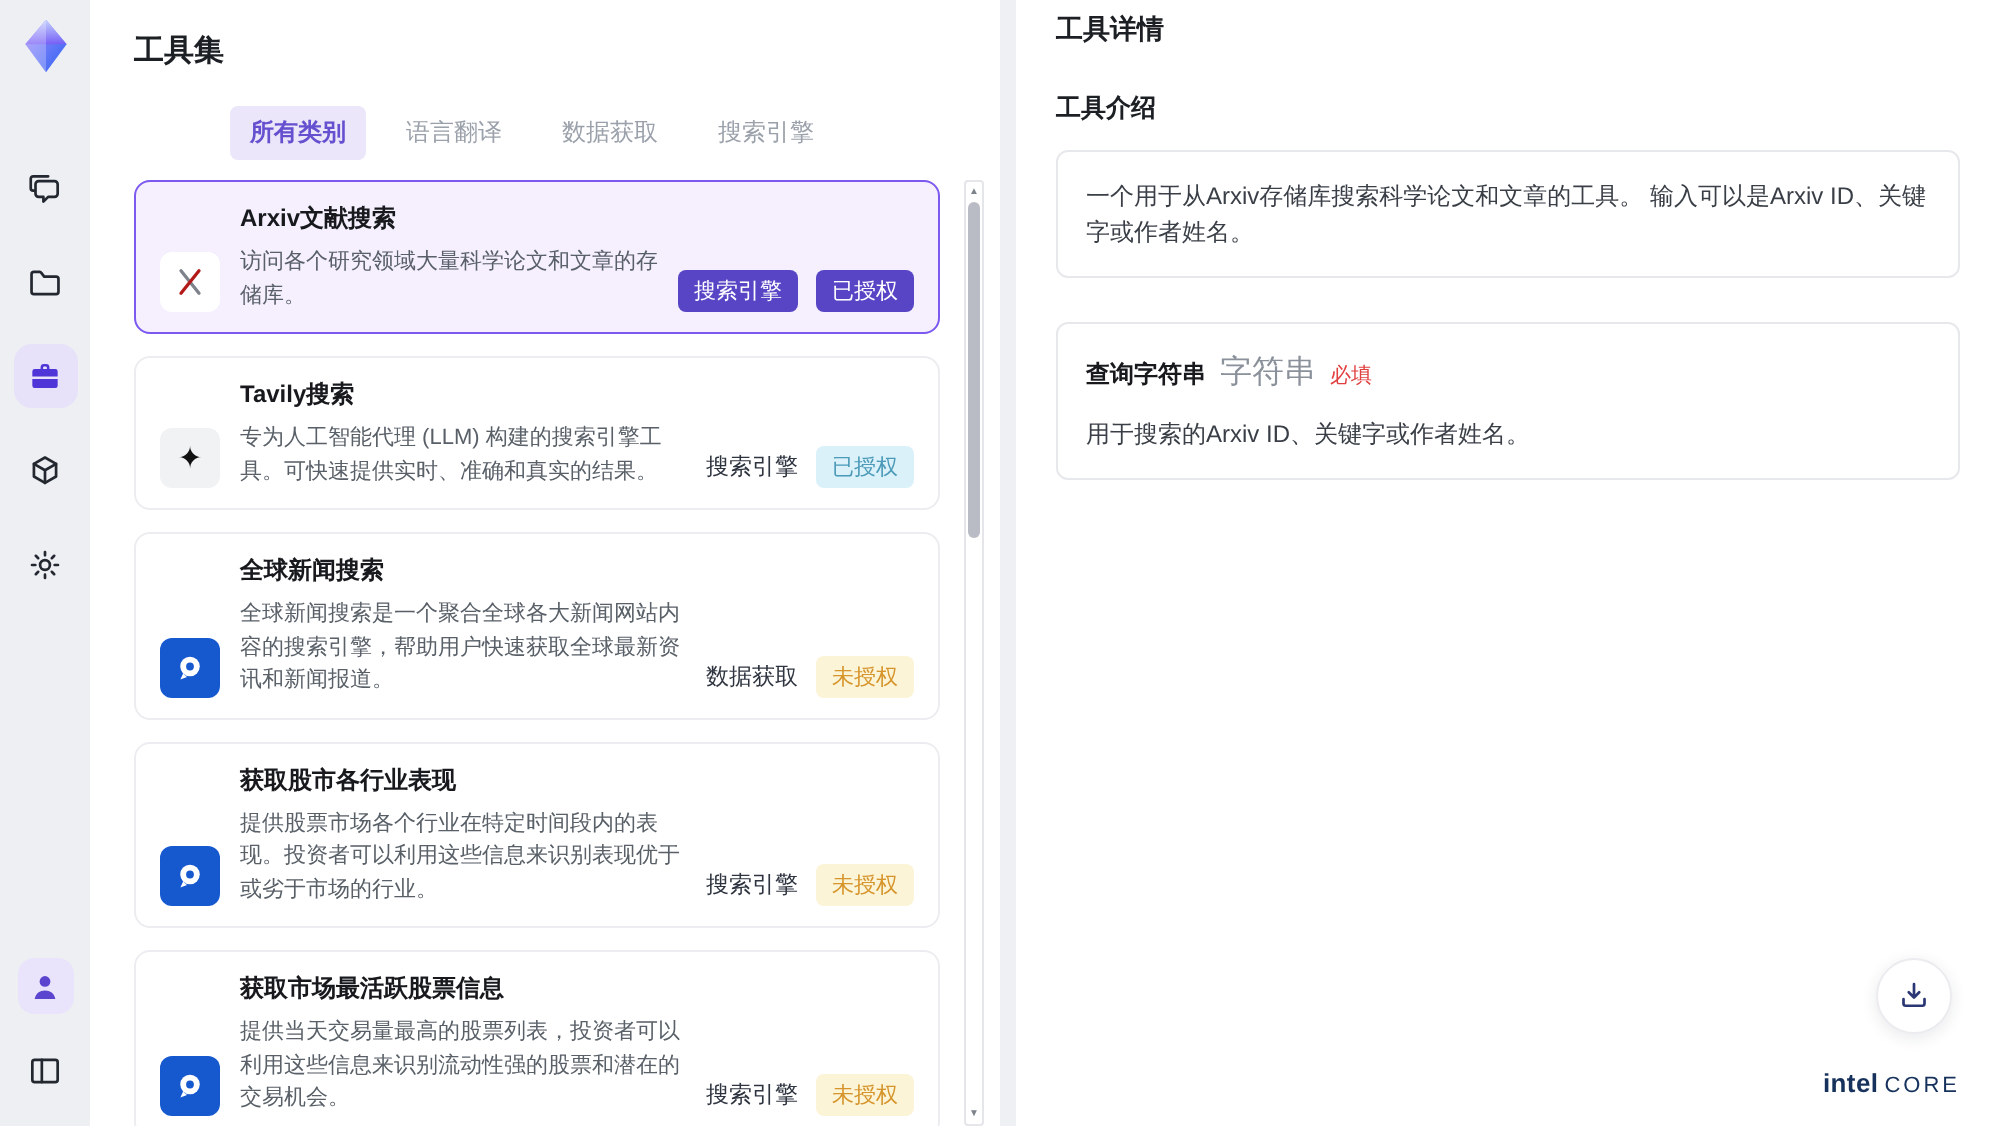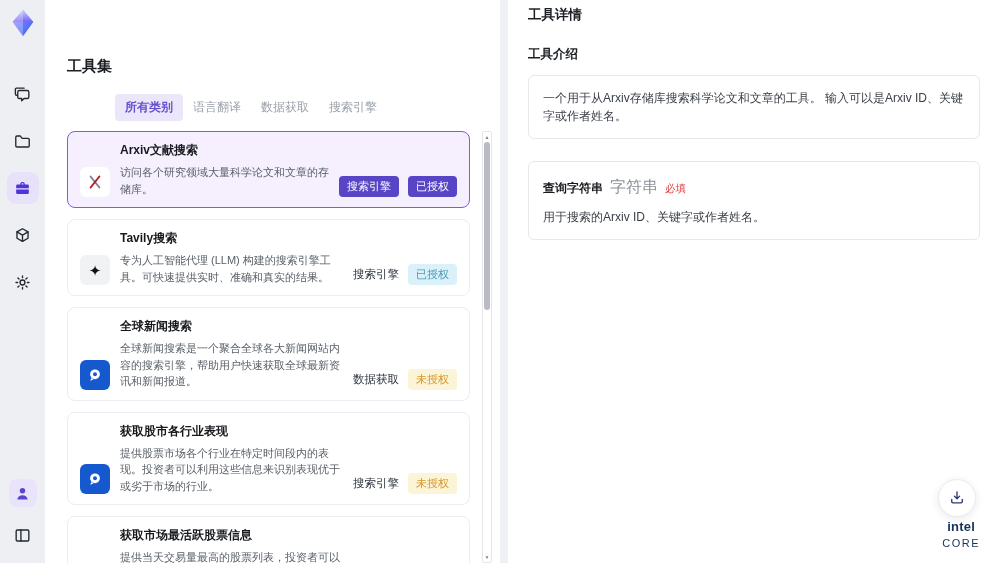--- a/index.html
+++ b/index.html
@@ -24,22 +24,22 @@
   .rail-item.active { background:#e7e1f9; }
   .rail-item.active svg { stroke:none; }
   .rail-bottom { margin-top:auto; display:flex; flex-direction:column; gap:12px; align-items:center; }
   .rail-item.user-item { background:#e9e4fb; width:28px; height:28px; border-radius:8px; }
 
   
   .list-panel {
     width:455px; flex:none; display:flex; flex-direction:column;
     padding:16px 0 0 22px; background:#fff; position:relative;
   }
-  .list-title { font-size:15px; font-weight:bold; margin-bottom:18px;margin-top:41px; }
-  .tabs { display:flex; margin-bottom:10px; align-items:center;padding-left:48px; }
+  .list-title { font-size:15px; font-weight:bold; margin-bottom:18px; }
+  .tabs { display:flex; gap:10px; margin-bottom:10px; align-items:center;padding-left:48px; }
   .tab { font-size:12px; color:#9ba1ab; padding:5px 10px; cursor:pointer; white-space:nowrap; }
   .tab.active { background:#ebe6f9; color:#6550cf; border-radius:4px; font-weight:bold; }
   .cards-wrap { flex:1; position:relative; overflow:hidden; }
   .cards { margin-right:30px; display:flex; flex-direction:column; gap:11px; }
   .card {
     display:flex; gap:10px; padding:10px 12px; align-items:flex-end;
     border:1px solid #ededf1; border-radius:8px; background:#fff; cursor:pointer;
   }
   .card.selected { background:#f5effe; border:1.5px solid #7c5af0; }
   .card-icon {
@@ -86,21 +86,21 @@
   .param-desc { font-size:12px; color:#3a3f47; }
 
   
   .fab {
     position:absolute; right:24px; bottom:46px; width:38px; height:38px;
     border-radius:50%; background:#fff; border:1px solid #ececf0;
     box-shadow:0 2px 8px rgba(30,35,60,.10);
     display:flex; align-items:center; justify-content:center; cursor:pointer;
   }
   .fab svg { width:18px; height:18px; stroke:#2b3674; stroke-width:1.8; fill:none; stroke-linecap:round; stroke-linejoin:round; }
-  .brand { position:absolute; right:20px; bottom:14px; display:flex; align-items:center; gap:3px;flex-direction:column; }
+  .brand { position:absolute; right:20px; bottom:14px; display:flex; align-items:flex-end; gap:3px; }
   .brand-intel { font-size:13px; font-weight:bold; color:#16325c; letter-spacing:.2px; }
   .brand-core { font-size:11px; color:#16325c; letter-spacing:1.5px; }
 </style>
 </head>
 <body>
 
 <div class="rail">
   <div class="logo">
     <svg viewBox="0 0 32 32">
       <defs>

